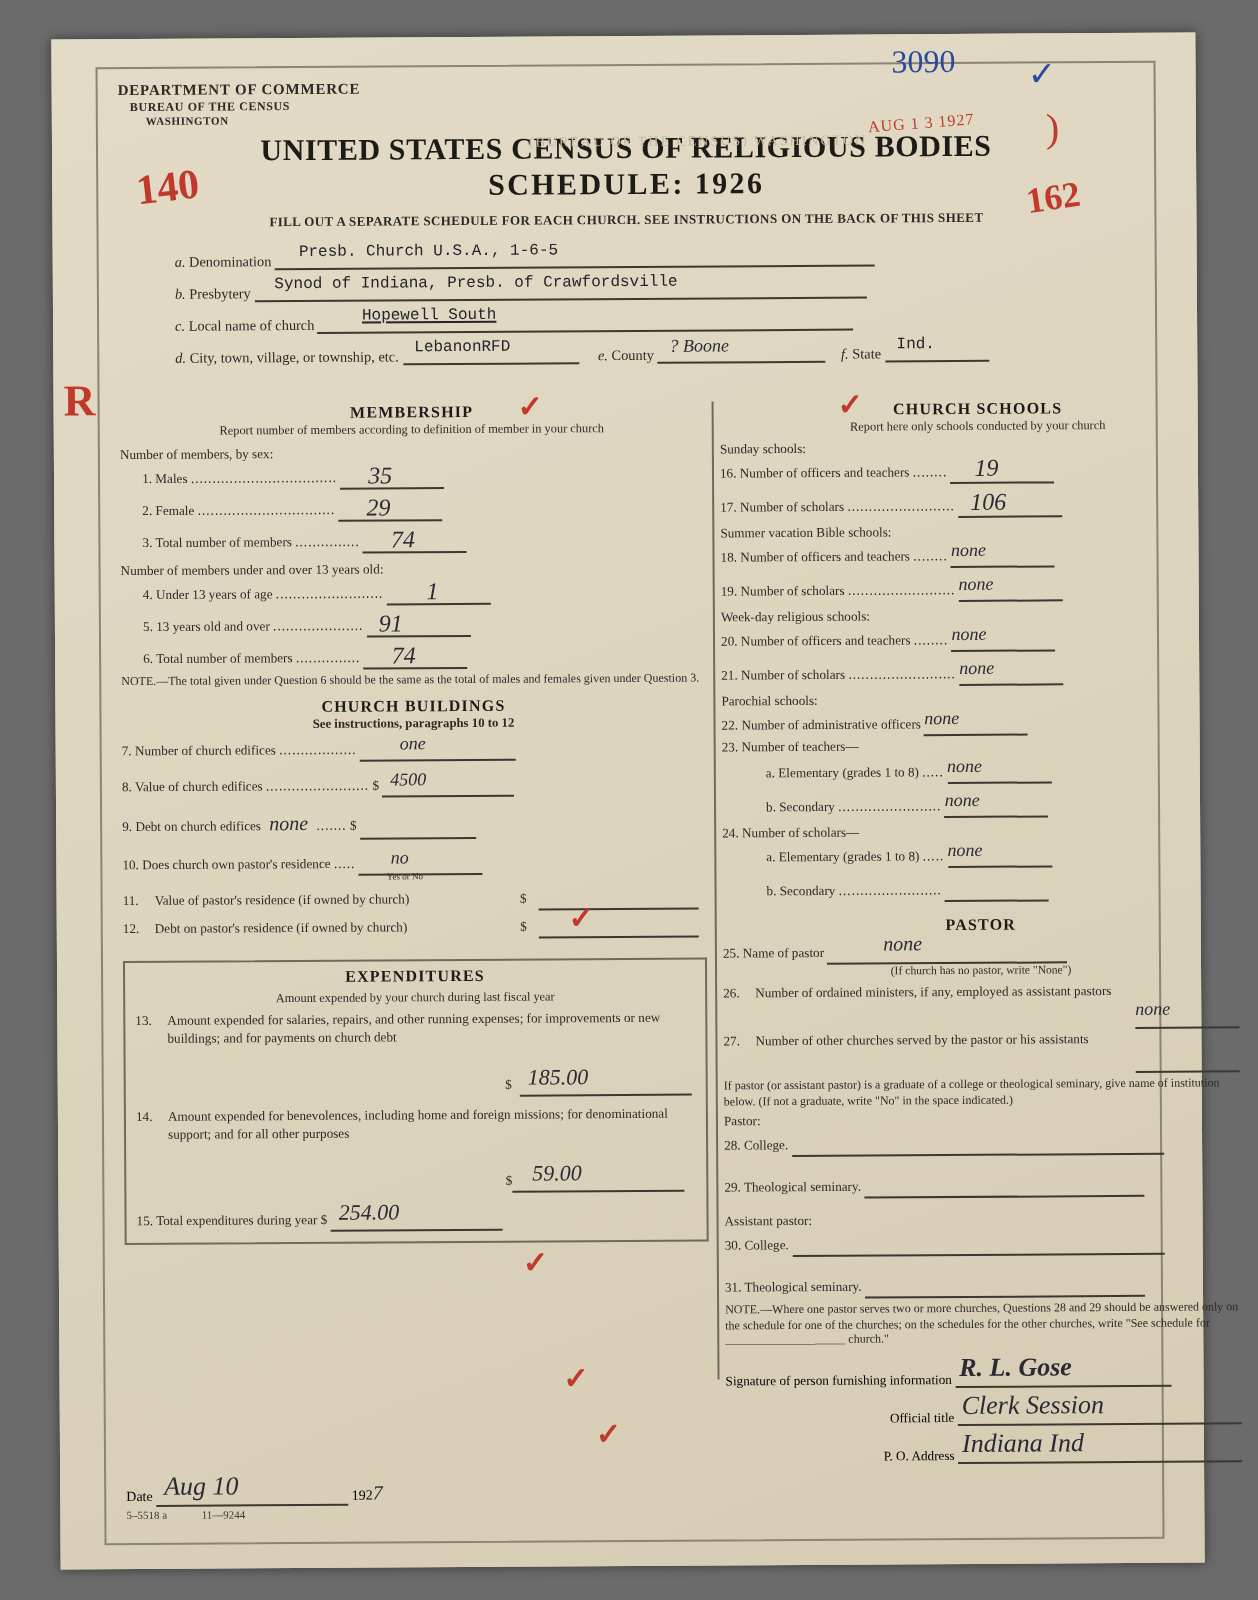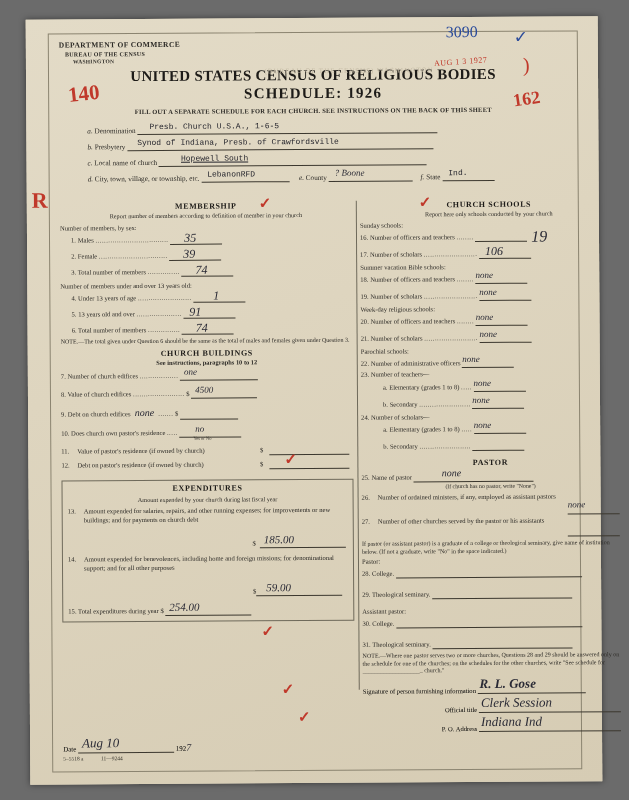--- a/index.html
+++ b/index.html
@@ -178,21 +178,21 @@
             <span class="ansline" style="width:52px;position:relative;">
               <span class="hand" style="position:absolute;left:14px;top:-4px;font-size:12px;">35</span>
             </span>
           </div>
 
           <div class="item" style="margin-top:5px;">
             <span style="display:inline-block;width:16px;text-align:right;">2.</span>
             <span>Female</span>
             <span class="dots">................................</span>
             <span class="ansline" style="width:52px;position:relative;">
-              <span class="hand" style="position:absolute;left:14px;top:-4px;font-size:12px;">39</span>
+              <span class="hand" style="position:absolute;left:14px;top:-4px;font-size:12px;">29</span>
             </span>
           </div>
 
           <div class="item" style="margin-top:5px;">
             <span style="display:inline-block;width:16px;text-align:right;">3.</span>
             <span>Total number of members</span>
             <span class="dots">...............</span>
             <span class="ansline" style="width:52px;position:relative;">
               <span class="hand" style="position:absolute;left:14px;top:-4px;font-size:12px;">74</span>
             </span>
@@ -230,21 +230,21 @@
           <div class="note" style="margin-top:3px;">NOTE.—The total given under Question 6 should be the same as the total of males and females given under Question 3.</div>
 
           <div class="secthead" style="margin-top:4px;">CHURCH BUILDINGS</div>
           <div class="sectsub">See instructions, paragraphs 10 to 12</div>
 
           <div class="item" style="margin-top:4px;">
             <span>7.</span>
             <span>Number of church edifices</span>
             <span class="dots">..................</span>
             <span class="ansline" style="width:78px;position:relative;">
-              <span class="hand" style="position:absolute;left:4px;top:-4px;font-style:italic;">one</span>
+              <span class="hand" style="position:absolute;left:20px;top:-4px;font-style:italic;">one</span>
             </span>
           </div>
 
           <div class="item" style="margin-top:7px;">
             <span>8.</span>
             <span>Value of church edifices</span>
             <span class="dots">........................</span>
             <span>$</span>
             <span class="ansline" style="width:66px;position:relative;">
               <span class="hand" style="position:absolute;left:4px;top:-4px;">4500</span>
@@ -320,21 +320,21 @@
         <div class="colR">
           <div class="secthead">CHURCH SCHOOLS</div>
           <div class="sectsub" style="font-weight:normal;font-size:6.2px;line-height:1.3;">Report here only schools conducted by your church</div>
 
           <div class="item" style="margin-top:3px;">Sunday schools:</div>
           <div class="item">
             <span>16.</span>
             <span>Number of officers and teachers</span>
             <span class="dots">........</span>
             <span class="ansline" style="width:52px;position:relative;">
-              <span class="hand" style="position:absolute;left:12px;top:-5px;font-size:16px;margin-left:44px;">19</span>
+              <span class="hand" style="position:absolute;left:12px;top:-5px;font-size:12px;">19</span>
             </span>
           </div>
           <div class="item" style="margin-top:6px;">
             <span>17.</span>
             <span>Number of scholars</span>
             <span class="dots">.........................</span>
             <span class="ansline" style="width:52px;position:relative;">
               <span class="hand" style="position:absolute;left:6px;top:-5px;font-size:12px;">106</span>
             </span>
           </div>

